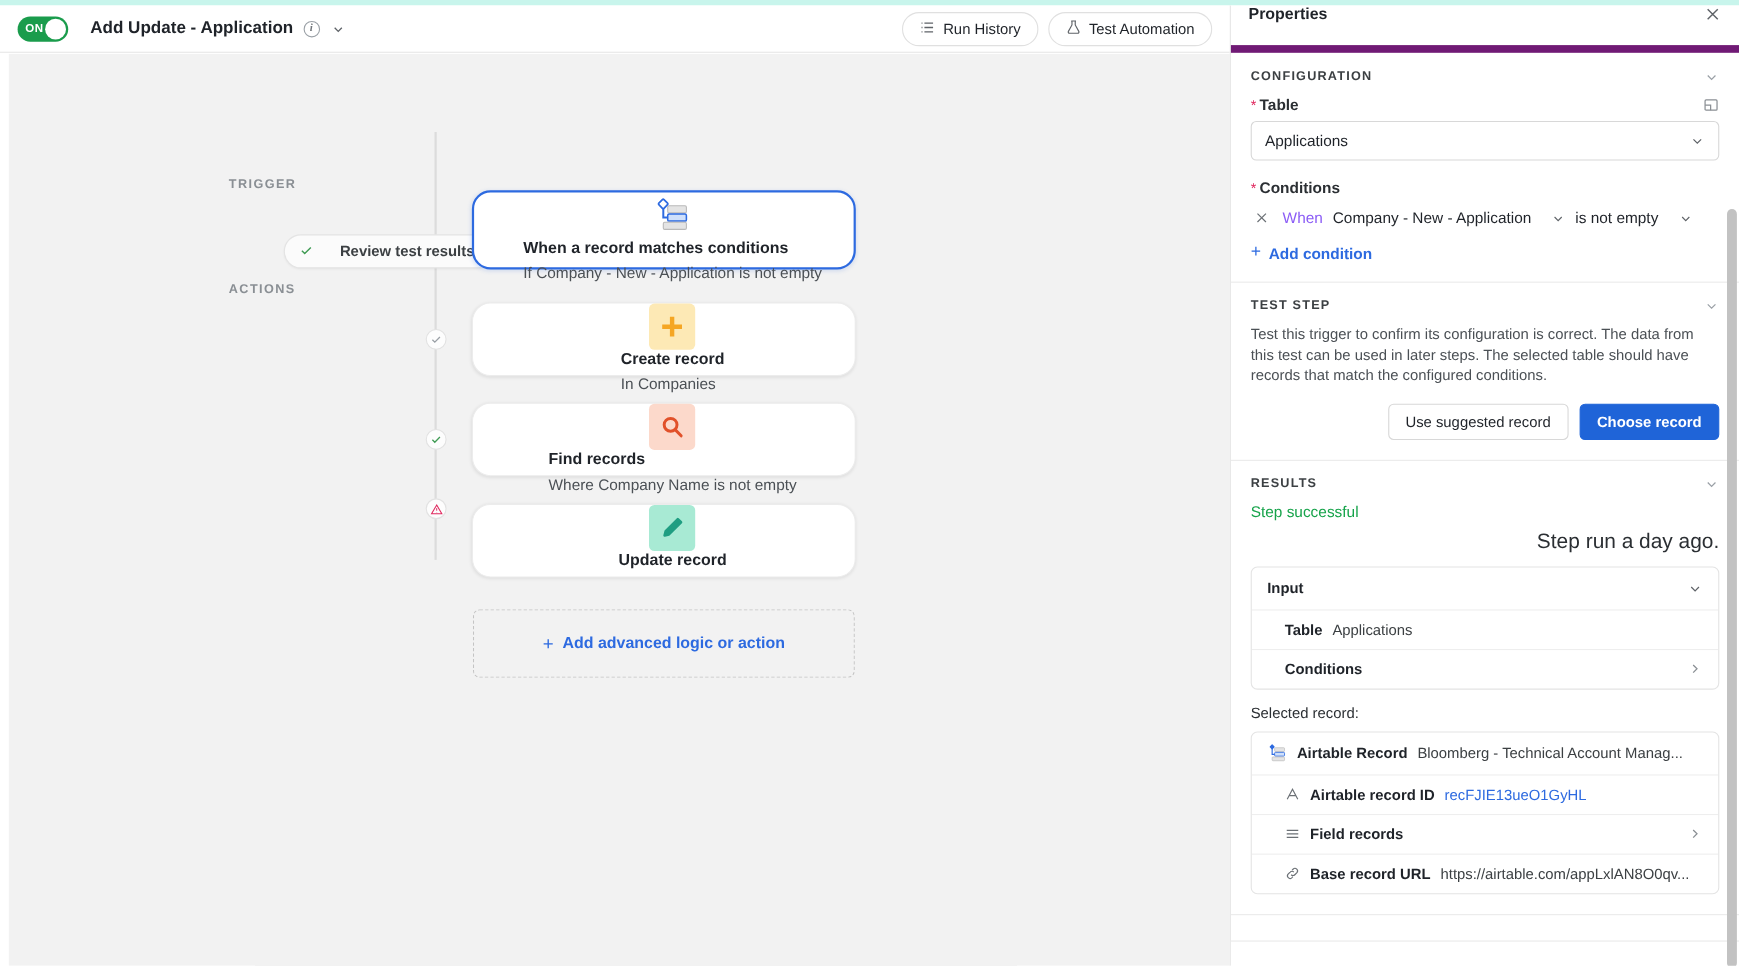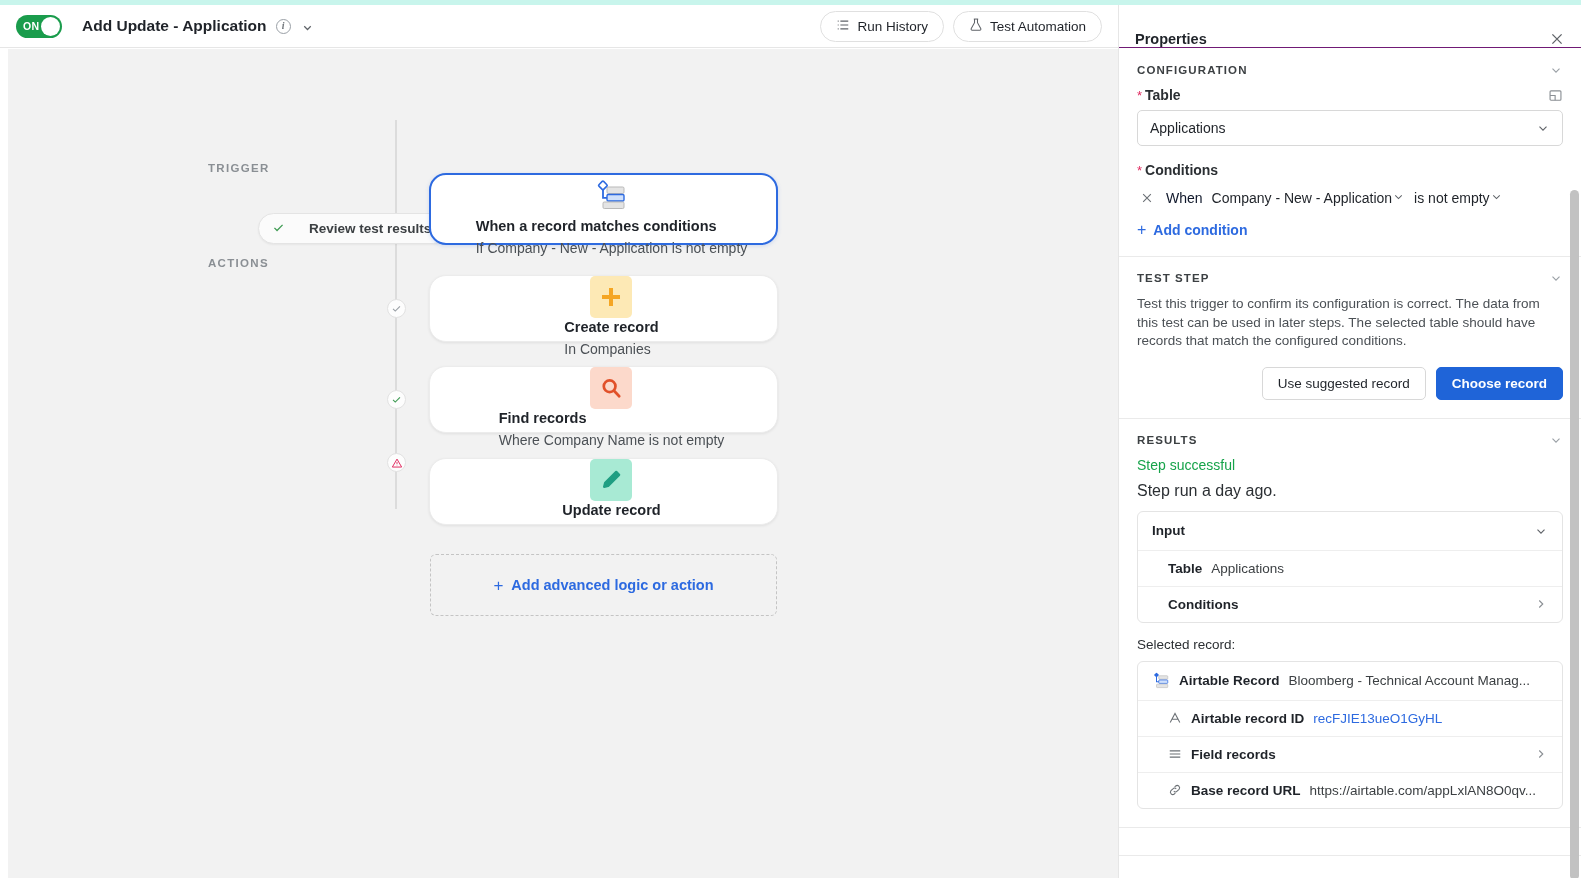--- a/index.html
+++ b/index.html
@@ -149,22 +149,22 @@
     background: transparent;
   }
   .add-step .plus { font-size: 17px; font-weight: normal; line-height: 1; }
 
   
   .panel {
     position: absolute; top: 5px; left: 1118px; width: 463px; height: 873px;
     background: #ffffff; border-left: 1px solid #e6e6e6;
   }
   .panel-header {
-    height: 43px; display: flex; align-items: flex-end;
-    padding: 0 16px 0 16px; border-bottom: 1px solid #701a75;
+    height: 43px; display: flex; align-items: flex-start;
+    padding: 0 16px 0 16px; border-bottom: 7px solid #701a75;
   }
   .panel-title { font-size: 14.5px; font-weight: bold; color: #1f2329; }
   .panel-close { margin-left: auto; color: #5f6368; cursor: pointer; display:flex; }
 
   .panel-body {
     position: absolute; top: 44px; left: 0; right: 0; bottom: 0;
     overflow: hidden;
   }
 
   .section { border-bottom: 1px solid #eaeaea; padding: 14px 18px 18px 18px; }
@@ -187,23 +187,23 @@
     height: 36px; border: 1px solid #d8d8d8; border-radius: 5px;
     display: flex; align-items: center; padding: 0 12px;
     font-size: 14px; color: #1f2329; cursor: pointer; background:#fff;
   }
   .select-box .chev { margin-left: auto; color: #5f6368; display:flex; }
 
   .cond-row {
     display: flex; align-items: center; gap: 9px; margin-top: 12px; flex-wrap: nowrap;
   }
   .cond-x { color: #6b7075; cursor: pointer; display:flex; padding: 0 3px; }
-  .cond-when { font-size: 14px; color: #0f172a; }
+  .cond-when { font-size: 14px; color: #8b5cf6; }
   .cond-chip {
-    display: flex; gap: 0;
+    display: flex; align-items: center; gap: 18px;
     font-size: 14px; color: #1f2329; cursor: pointer; white-space: nowrap;
   }
   .cond-chip .chev { color: #5f6368; display:flex; }
 
   .add-cond {
     display: flex; align-items: center; gap: 7px; margin-top: 16px;
     color: #2d6ae0; font-size: 14px; font-weight: bold; cursor: pointer;
   }
   .add-cond .plus { font-size: 16px; font-weight: normal; line-height: 1; }
 
@@ -212,21 +212,21 @@
   }
   .btn-row { display: flex; justify-content: flex-end; gap: 10px; margin-top: 16px; }
   .btn {
     height: 33px; padding: 0 15px; border-radius: 5px; font-size: 13.5px;
     display: flex; align-items: center; cursor: pointer; white-space: nowrap;
   }
   .btn-secondary { background: #fff; border: 1px solid #d8d8d8; color: #1f2329; }
   .btn-primary { background: #1f64d8; border: 1px solid #1f64d8; color: #fff; font-weight: bold; }
 
   .status-ok { font-size: 14px; color: #16a34a; margin-bottom: 9px; }
-  .status-sub { font-size: 16px; color: #2b2f33; margin-bottom: 11px; }
+  .status-sub { font-size: 19px; color: #2b2f33; margin-bottom: 11px; text-align: right; }
 
   .data-box {
     border: 1px solid #e4e4e4; border-radius: 6px; overflow: hidden; background: #fff;
   }
   .data-row {
     display: flex; align-items: center; gap: 9px;
     padding: 0 14px; min-height: 36px;
     border-top: 1px solid #eeeeee; font-size: 13.5px;
   }
   .data-row:first-child { border-top: none; }

